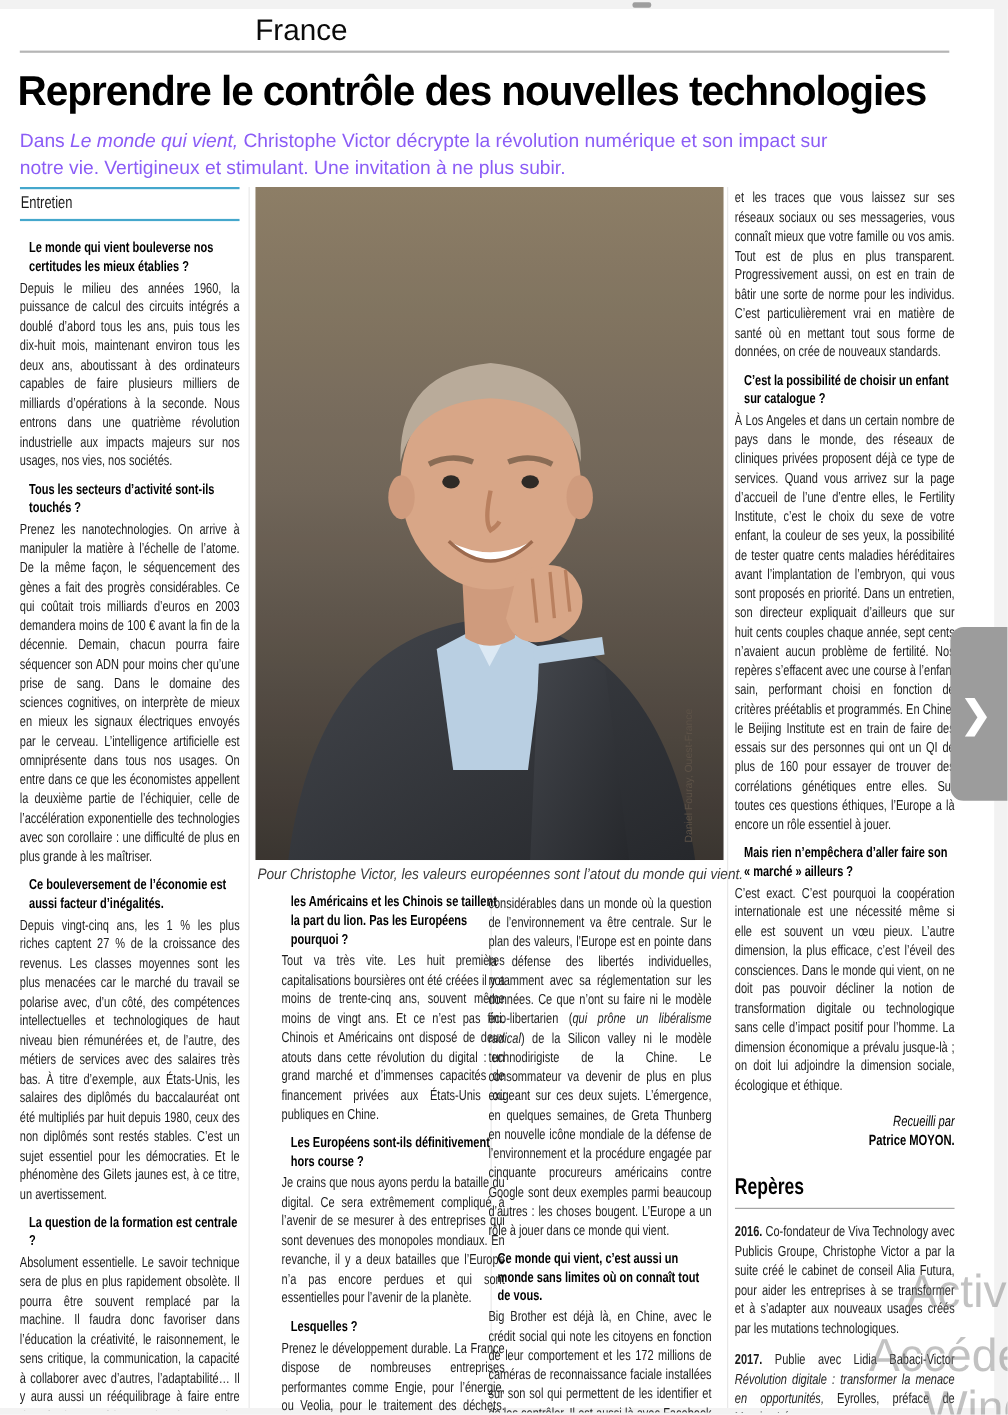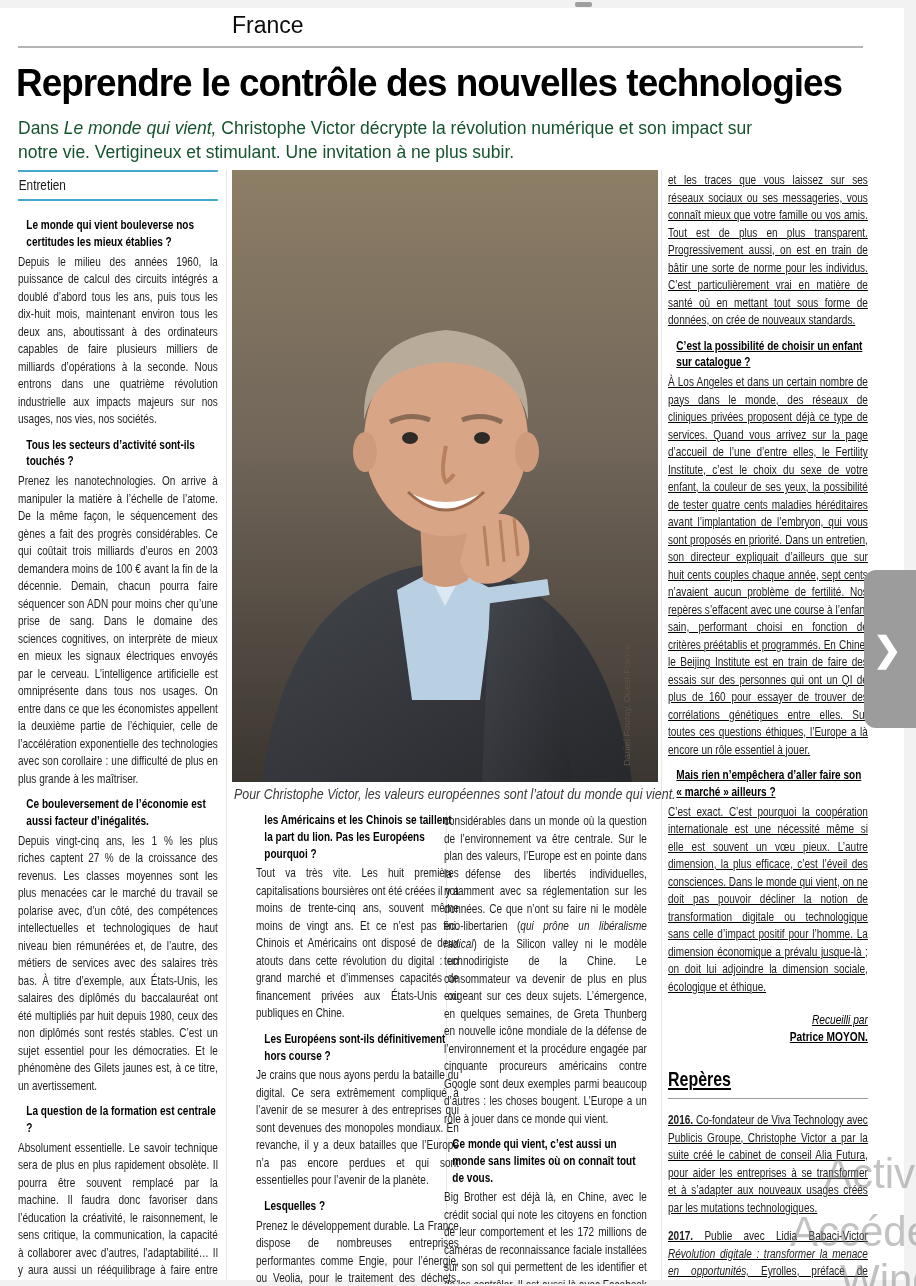--- a/index.html
+++ b/index.html
@@ -8,40 +8,40 @@
     background:#f2f2f2;font-family:"Liberation Sans",sans-serif;
     -webkit-font-smoothing:antialiased;
   }
   .page{position:absolute;left:0;top:8px;width:904px;height:1272px;background:#ffffff;z-index:1;}
   .edge-strip{position:absolute;background:#f2f2f2;z-index:2;}
   #strip-right{right:0;top:0;width:12px;height:1286px;}
   #strip-bottom{left:0;top:1280px;width:916px;height:6px;}
   #strip-top{left:0;top:0;width:916px;height:8px;}
   .top-notch{position:absolute;left:575px;top:2px;width:17px;height:5px;background:#9e9e9e;border-radius:2px;z-index:3;}
 
-  .section-title{position:absolute;left:232px;top:12px;font-size:23px;color:#0b0b0b;z-index:3;}
+  .section-title{position:absolute;left:232px;top:12px;font-size:27px;color:#0b0b0b;z-index:3;}
   .header-rule{position:absolute;left:18px;top:46px;width:845px;height:2px;background:#b5b5b5;z-index:3;}
 
   .headline{
     position:absolute;left:16px;top:62px;width:886px;margin:0;
     font-size:38px;font-weight:600;letter-spacing:-1px;color:#000;z-index:3;
     transform:scaleX(.97);transform-origin:left top;white-space:nowrap;
   }
   .standfirst{
     position:absolute;left:18px;top:116px;width:770px;
-    font-size:17.5px;line-height:24px;color:#14532d;z-index:3;
+    font-size:17.5px;line-height:24px;color:#8b5cf6;z-index:3;
   }
 
   
   .col{position:absolute;z-index:3;}
   .cond{transform:scaleX(.76);transform-origin:left top;width:131.5%;}
   #col1{left:18px;top:170px;width:200px;height:1112px;overflow:hidden;}
   #col2{left:256px;top:812px;width:203px;height:472px;overflow:hidden;}
   #col3{left:444px;top:812px;width:203px;height:472px;overflow:hidden;}
-  #col4{left:668px;top:171px;width:200px;height:1113px;overflow:hidden;text-decoration:underline;}
+  #col4{left:668px;top:171px;width:200px;height:1113px;overflow:hidden;}
 
   .col p{margin:0 0 1px 0;font-size:13.2px;line-height:17.5px;text-align:justify;color:#1d1d1d;}
   .col p.q{font-weight:bold;color:#000;text-align:left;padding-left:11px;margin:9px 0 2px 0;line-height:16.8px;}
   .col p.q:first-child{margin-top:0;}
   .col p.r{margin:0 0 11px 0;}
   .col p.r .yr{font-weight:bold;}
 
   .kicker{
     border-top:2px solid #44a7cc;border-bottom:2px solid #44a7cc;
     padding:4px 1px 5px 1px;margin:0 0 16px 0;font-size:15.5px;color:#1a1a1a;

